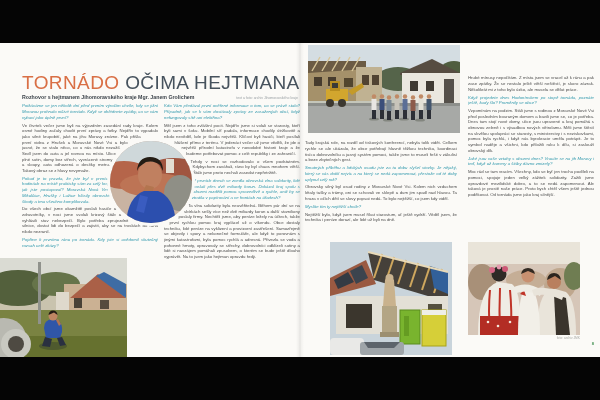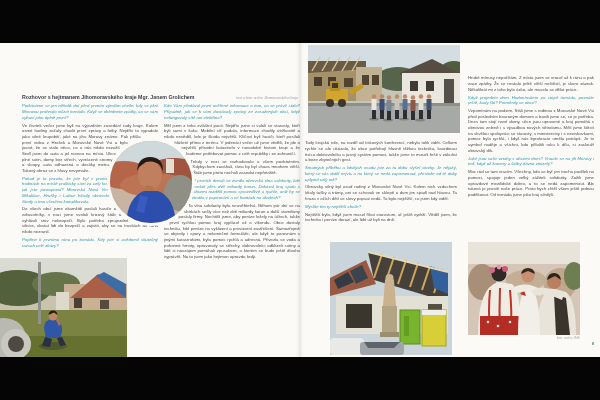--- a/index.html
+++ b/index.html
@@ -50,20 +50,23 @@
 </head>
 <body>
 
 <div class="stage">
 
   <div class="bar" style="top:0; height:43px;"></div>
   <div class="bar" style="top:357px; height:43px;"></div>
 
   <div class="spread"></div>
 
+  <div class="abs title" style="left:22px; top:72px;">
+    <span class="accent">TORNÁDO</span><span> OČIMA HEJTMANA</span>
+  </div>
 
   <div class="abs" style="left:22px; top:94px; width:276px; height:8px;">
     <div class="s2 subtitle-wrap">Rozhovor s hejtmanem Jihomoravského kraje Mgr. Janem Grolichem</div>
   </div>
 
   <div class="abs" style="left:20px; top:96px; width:278px; height:6px;">
     <div class="s2 credit-wrap">text a foto: archiv Jihomoravského kraje</div>
   </div>
 
   <div class="abs col" style="left:22px; top:103px; width:136px; height:155px;">

